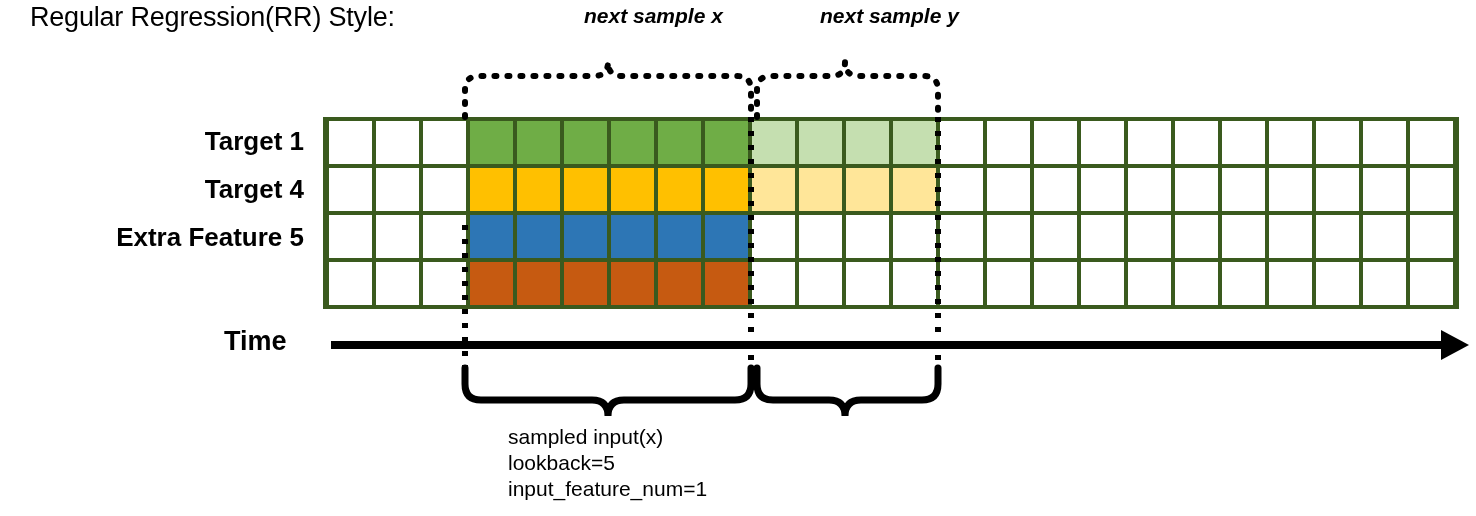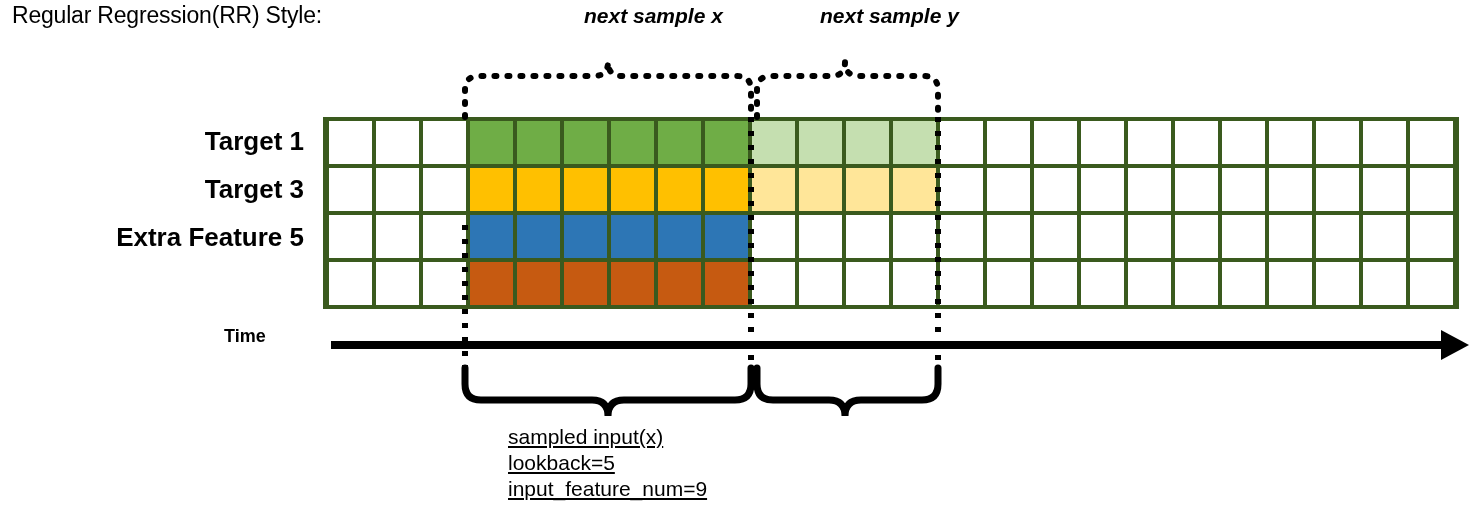--- a/index.html
+++ b/index.html
@@ -6,22 +6,22 @@
   html, body { margin:0; padding:0; }
   body {
     width:1476px; height:516px; position:relative;
     background:#ffffff; overflow:hidden;
     font-family:"Liberation Sans", sans-serif;
     color:#000000;
   }
   #stage { position:absolute; inset:0; }
 
   .title {
-    position:absolute; left:12px; top:2px;
-    font-size:23px; font-weight:400; letter-spacing:-0.2px;
+    position:absolute; left:30px; top:2px;
+    font-size:27px; font-weight:400; letter-spacing:-0.2px;
     white-space:nowrap;
   }
 
   
   .rowlabels { position:absolute; left:0px; top:117px; width:314px;padding-left:39px; }
   .rowlabel {
     height:48px; display:flex; align-items:center; justify-content:flex-end;
     font-size:26px; font-weight:700; padding-right:10px; white-space:nowrap;
   }
 
@@ -50,48 +50,48 @@
   
   .overlay { position:absolute; left:0; top:0; width:1476px; height:516px; pointer-events:none; }
 
   
   .topnote {
     position:absolute; font-size:21px; font-style:italic; font-weight:600;
     white-space:nowrap;
   }
   .timelbl {
     position:absolute; left:224px; top:326px;
-    font-size:18px; font-weight:700; white-space:nowrap;
+    font-size:27px; font-weight:700; white-space:nowrap;
   }
   .botblock {
-    position:absolute; font-size:21px; line-height:26px; white-space:nowrap;text-decoration:underline;
+    position:absolute; font-size:21px; line-height:26px; white-space:nowrap;
   }
 </style>
 </head>
 <body>
 
 <div id="stage">
 
   <div class="title">Regular Regression(RR) Style:</div>
 
   <div class="topnote" style="left:584px; top:4px;">next sample x</div>
   <div class="topnote" style="left:820px; top:4px;">next sample y</div>
 
   <div class="rowlabels">
     <div class="rowlabel">Target 1</div>
-    <div class="rowlabel">Target 3</div>
+    <div class="rowlabel">Target 4</div>
     <div class="rowlabel">Extra Feature 5</div>
   </div>
 
   <div class="timelbl">Time</div>
 
   <div class="botblock" style="left:508px; top:424px;">
     <div>sampled input(x)</div>
     <div>lookback=5</div>
-    <div>input_feature_num=9</div>
+    <div>input_feature_num=1</div>
   </div>
 
   <div class="grid" id="grid">
       <div class="grow">
         <div class="cell c-white"></div>
         <div class="cell c-white"></div>
         <div class="cell c-white"></div>
         <div class="cell c-green"></div>
         <div class="cell c-green"></div>
         <div class="cell c-green"></div>

